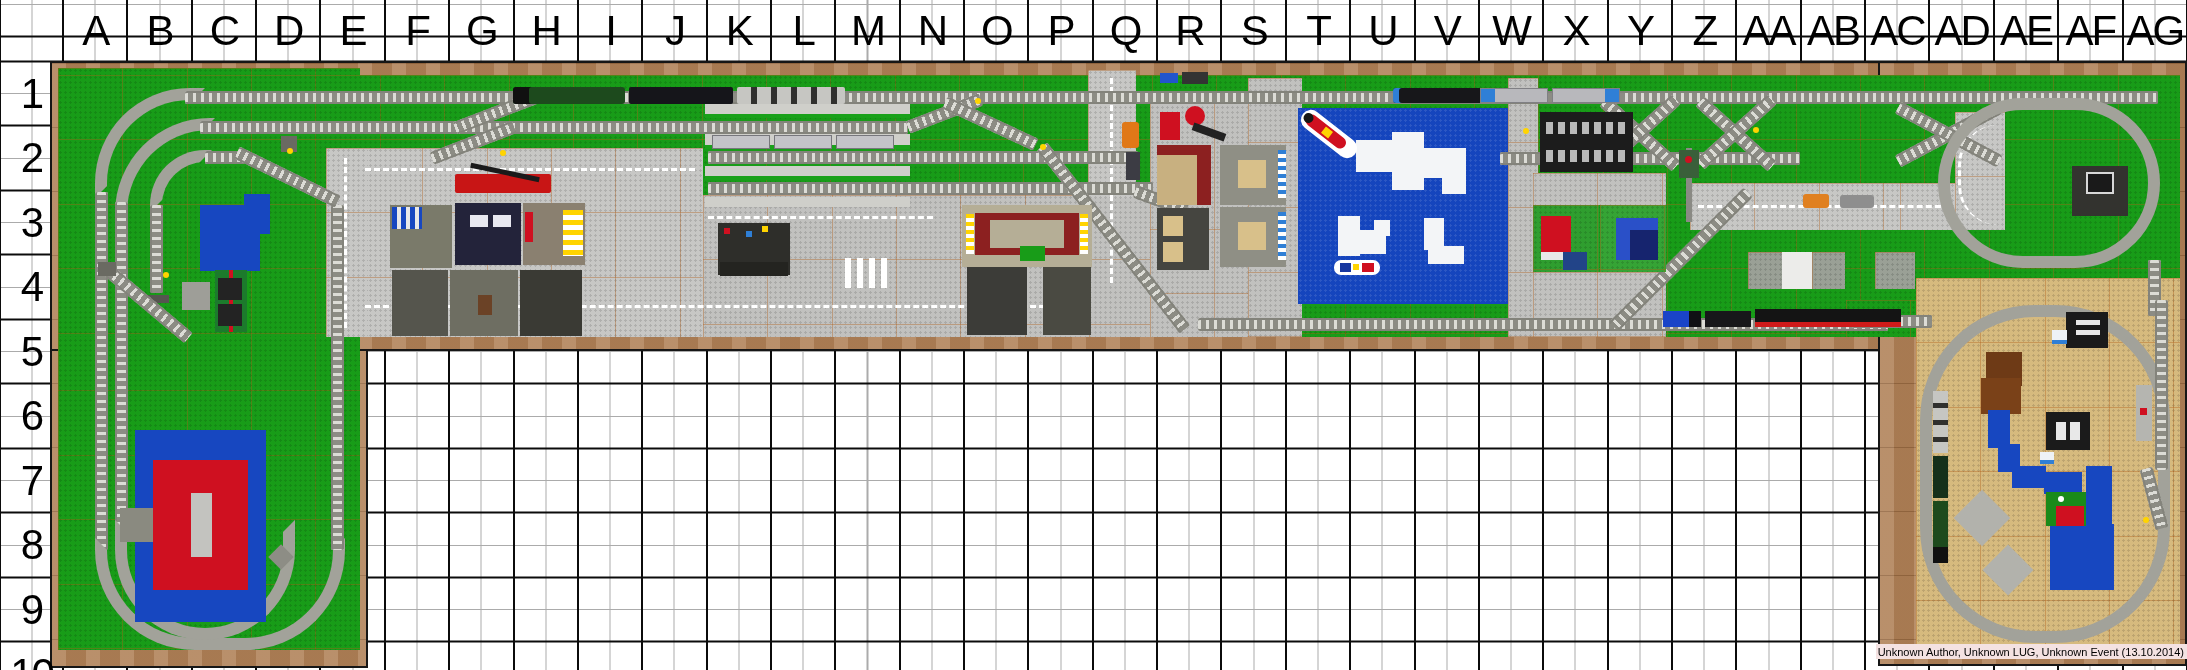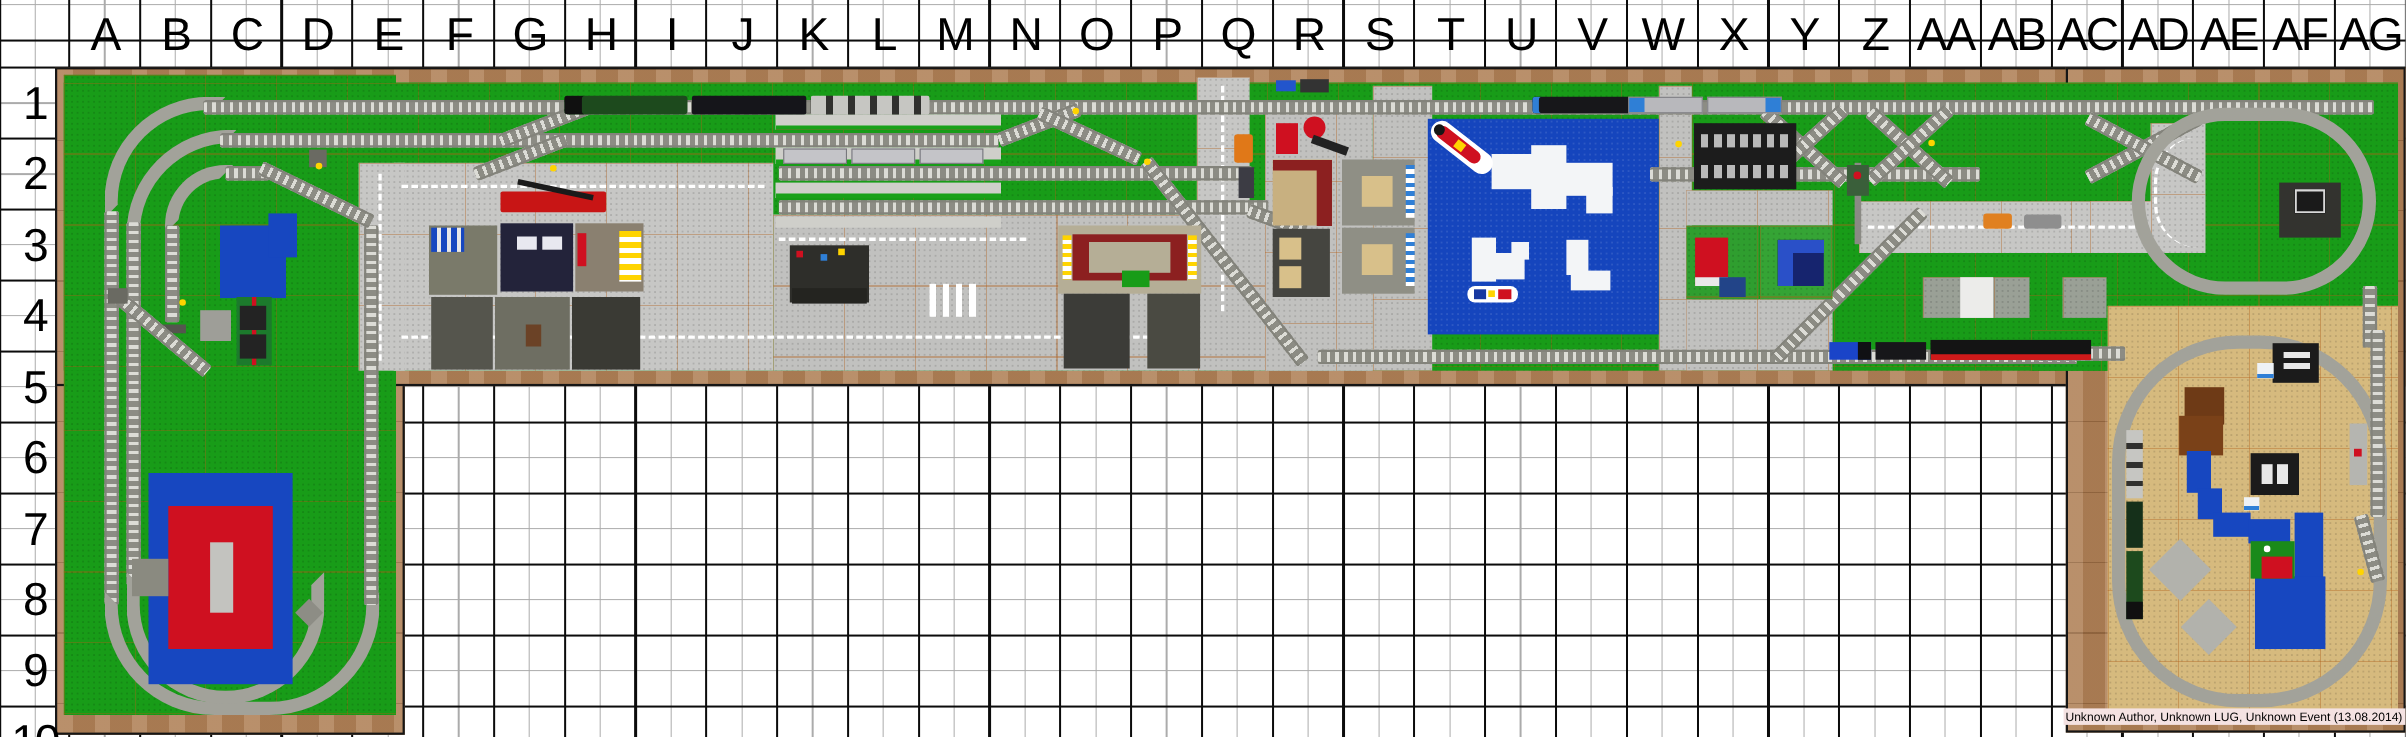--- a/index.html
+++ b/index.html
@@ -276,21 +276,21 @@
 
   <div class="dot" style="left:287px;top:148px;"></div>
   <div class="dot" style="left:163px;top:272px;"></div>
   <div class="dot" style="left:500px;top:150px;"></div>
   <div class="dot" style="left:1040px;top:144px;"></div>
   <div class="dot" style="left:1523px;top:128px;"></div>
   <div class="dot" style="left:1753px;top:127px;"></div>
   <div class="dot" style="left:2143px;top:517px;"></div>
   <div class="dot" style="left:975px;top:98px;"></div>
 
-  <div id="attr" style="left:1876px;top:644px;width:311px;height:15px;">Unknown Author, Unknown LUG, Unknown Event (13.08.2014)</div>
+  <div id="attr" style="left:1876px;top:644px;width:311px;height:15px;">Unknown Author, Unknown LUG, Unknown Event (13.10.2014)</div>
 
 <div class="lbl" style="left: 63px; top: 0px; width: 64.36px; height: 61.5px;">A</div>
     <div class="lbl" style="left: 127.36px; top: 0px; width: 64.36px; height: 61.5px;">B</div>
     <div class="lbl" style="left: 191.73px; top: 0px; width: 64.36px; height: 61.5px;">C</div>
     <div class="lbl" style="left: 256.09px; top: 0px; width: 64.36px; height: 61.5px;">D</div>
     <div class="lbl" style="left: 320.45px; top: 0px; width: 64.36px; height: 61.5px;">E</div>
     <div class="lbl" style="left: 384.82px; top: 0px; width: 64.36px; height: 61.5px;">F</div>
     <div class="lbl" style="left: 449.18px; top: 0px; width: 64.36px; height: 61.5px;">G</div>
     <div class="lbl" style="left: 513.55px; top: 0px; width: 64.36px; height: 61.5px;">H</div>
     <div class="lbl" style="left: 577.91px; top: 0px; width: 64.36px; height: 61.5px;">I</div>

